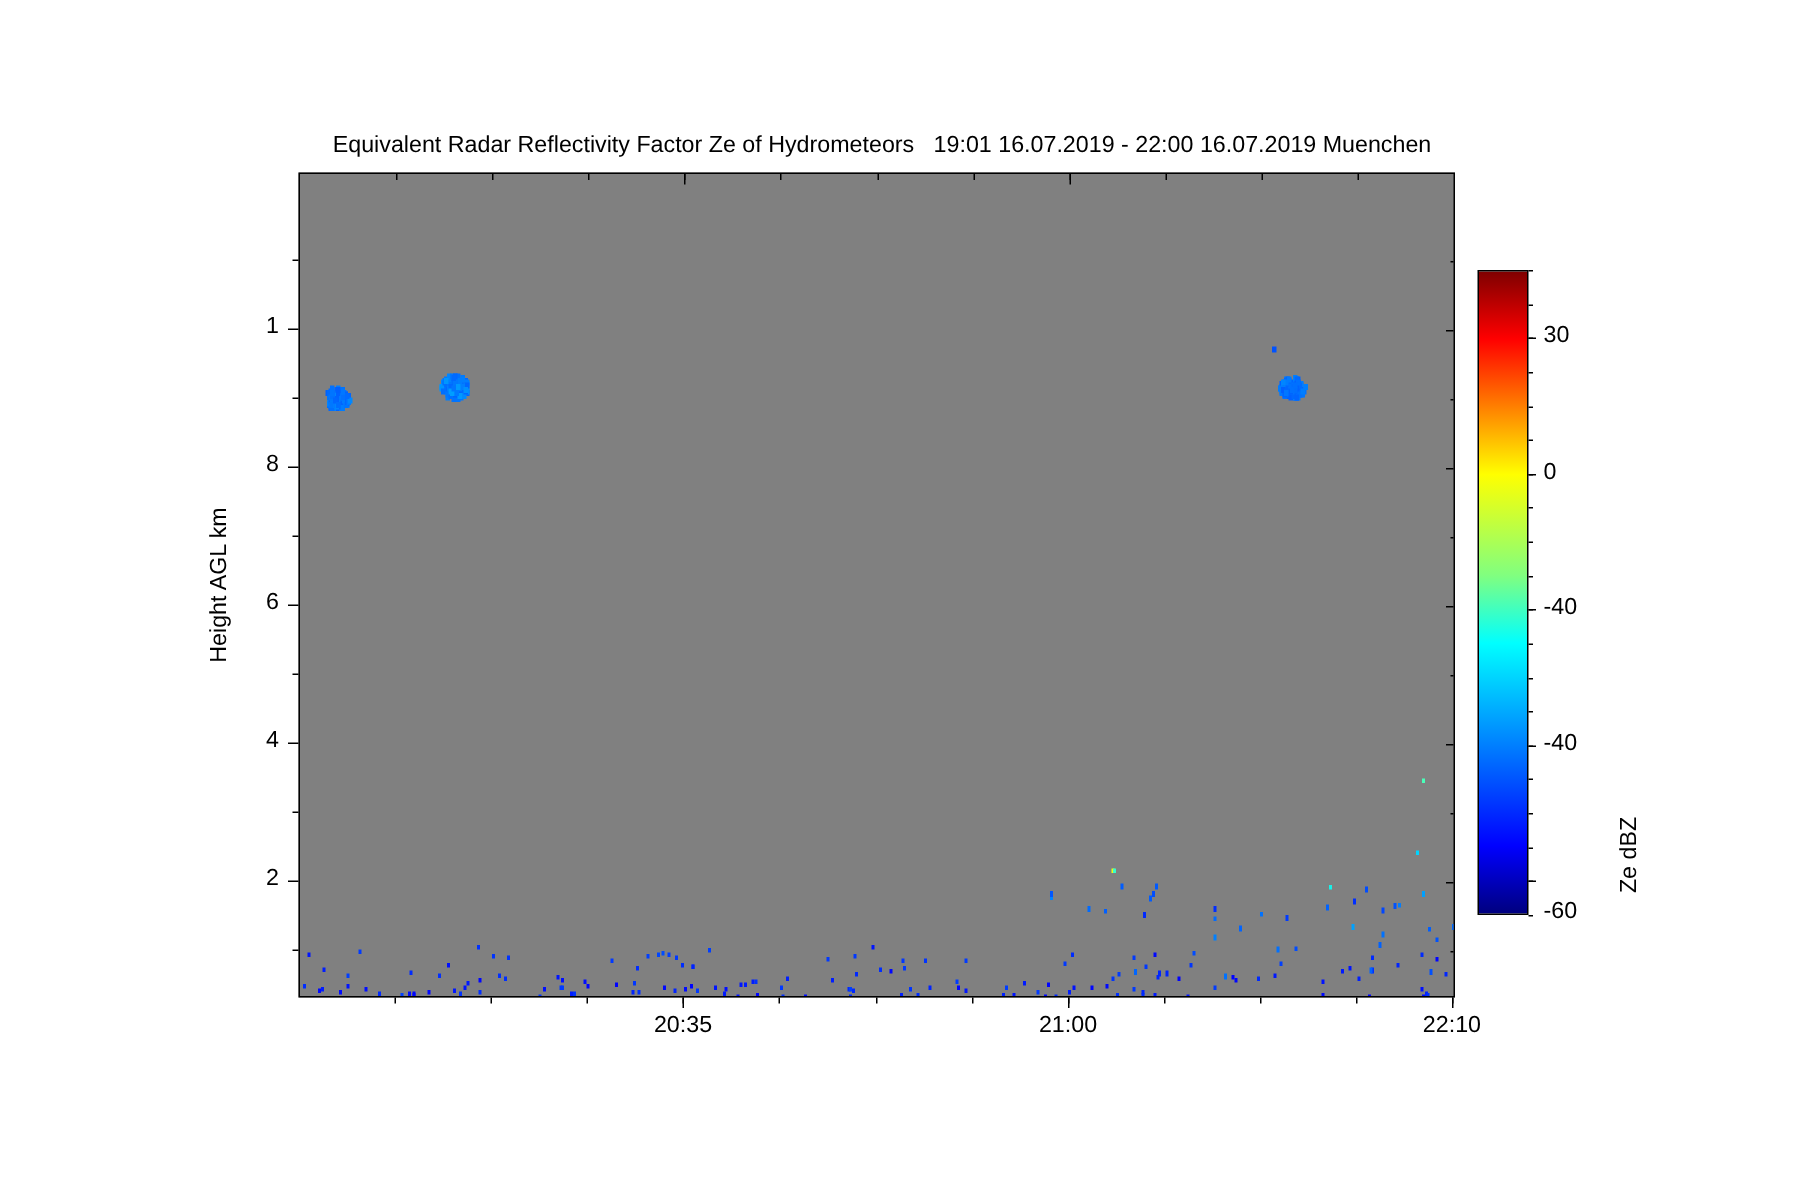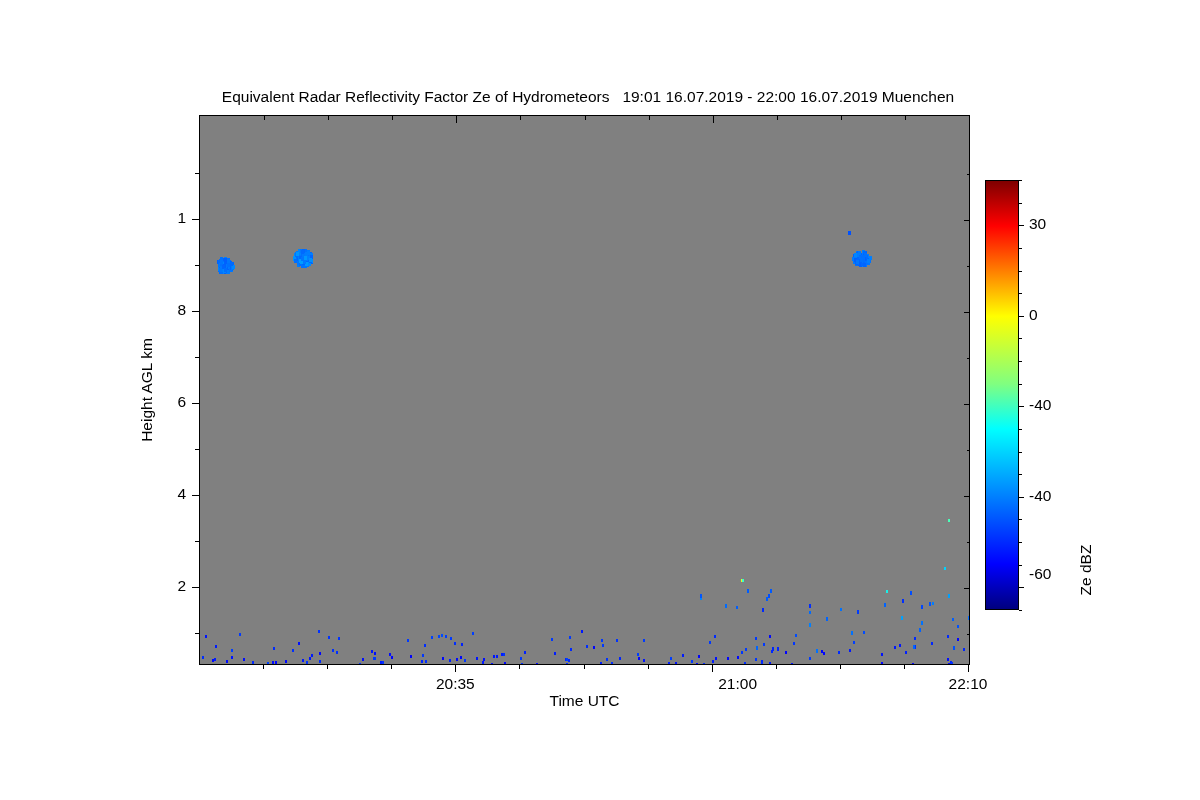--- a/index.html
+++ b/index.html
@@ -630,56 +630,55 @@
       <div class="tick" style="left: 195px; top: 540.732px; width: 4px; height: 1px;"></div>
       <div class="tick" style="left: 195px; top: 448.682px; width: 4px; height: 1px;"></div>
       <div class="tick" style="left: 195px; top: 356.632px; width: 4px; height: 1px;"></div>
       <div class="tick" style="left: 195px; top: 264.582px; width: 4px; height: 1px;"></div>
       <div class="tick" style="left: 195px; top: 172.531px; width: 4px; height: 1px;"></div>
     </div>
   <div id="x-ticks">
       <div class="tick" style="left: 455.358px; top: 665px; width: 1px; height: 7px;"></div>
       <div class="xtick-label" style="left: 410.358px; top: 675px; width: 90px;">20:35</div>
       <div class="tick" style="left: 712.023px; top: 665px; width: 1px; height: 7px;"></div>
-      <div class="xtick-label" style="left: 667.023px; top: 675px; width: 90px; text-align: right;">21:00</div>
+      <div class="xtick-label" style="left: 667.023px; top: 675px; width: 90px;">21:00</div>
       <div class="tick" style="left: 967.995px; top: 665px; width: 1px; height: 7px;"></div>
       <div class="xtick-label" style="left: 922.995px; top: 675px; width: 90px;">22:10</div>
       <div class="tick" style="left: 263.078px; top: 665px; width: 1px; height: 4px;"></div>
       <div class="tick" style="left: 327.171px; top: 665px; width: 1px; height: 4px;"></div>
       <div class="tick" style="left: 391.264px; top: 665px; width: 1px; height: 4px;"></div>
       <div class="tick" style="left: 455.358px; top: 665px; width: 1px; height: 4px;"></div>
       <div class="tick" style="left: 519.451px; top: 665px; width: 1px; height: 4px;"></div>
       <div class="tick" style="left: 583.544px; top: 665px; width: 1px; height: 4px;"></div>
       <div class="tick" style="left: 647.637px; top: 665px; width: 1px; height: 4px;"></div>
       <div class="tick" style="left: 711.73px; top: 665px; width: 1px; height: 4px;"></div>
       <div class="tick" style="left: 775.824px; top: 665px; width: 1px; height: 4px;"></div>
       <div class="tick" style="left: 839.917px; top: 665px; width: 1px; height: 4px;"></div>
       <div class="tick" style="left: 904.01px; top: 665px; width: 1px; height: 4px;"></div>
       <div class="tick" style="left: 968.103px; top: 665px; width: 1px; height: 4px;"></div>
     </div>
 
   <div id="y-axis-title">
     <span>Height AGL km</span>
   </div>
 
-  <div id="x-axis-title">Time UTC</div>
 
   <div id="colorbar-wrap">
     <div id="colorbar"></div>
     <div id="cb-ticks">
         <div class="cb-tick" style="top: 45.2632px;"></div>
         <div class="cb-label" style="top: 35.2632px;">30</div>
         <div class="cb-tick" style="top: 135.789px;"></div>
         <div class="cb-label" style="top: 125.789px;">0</div>
         <div class="cb-tick" style="top: 226.316px;"></div>
         <div class="cb-label" style="top: 216.316px;">-40</div>
         <div class="cb-tick" style="top: 316.842px;"></div>
         <div class="cb-label" style="top: 306.842px;">-40</div>
         <div class="cb-tick" style="top: 407.368px;"></div>
-        <div class="cb-label" style="top: 385px;">-60</div>
+        <div class="cb-label" style="top: 419px;">-60</div>
         <div class="cb-tick" style="top: 430px; left: 34px; width: 3px;"></div>
         <div class="cb-tick" style="top: 407.368px; left: 34px; width: 3px;"></div>
         <div class="cb-tick" style="top: 384.737px; left: 34px; width: 3px;"></div>
         <div class="cb-tick" style="top: 362.105px; left: 34px; width: 3px;"></div>
         <div class="cb-tick" style="top: 339.474px; left: 34px; width: 3px;"></div>
         <div class="cb-tick" style="top: 316.842px; left: 34px; width: 3px;"></div>
         <div class="cb-tick" style="top: 294.211px; left: 34px; width: 3px;"></div>
         <div class="cb-tick" style="top: 271.579px; left: 34px; width: 3px;"></div>
         <div class="cb-tick" style="top: 248.947px; left: 34px; width: 3px;"></div>
         <div class="cb-tick" style="top: 226.316px; left: 34px; width: 3px;"></div>

